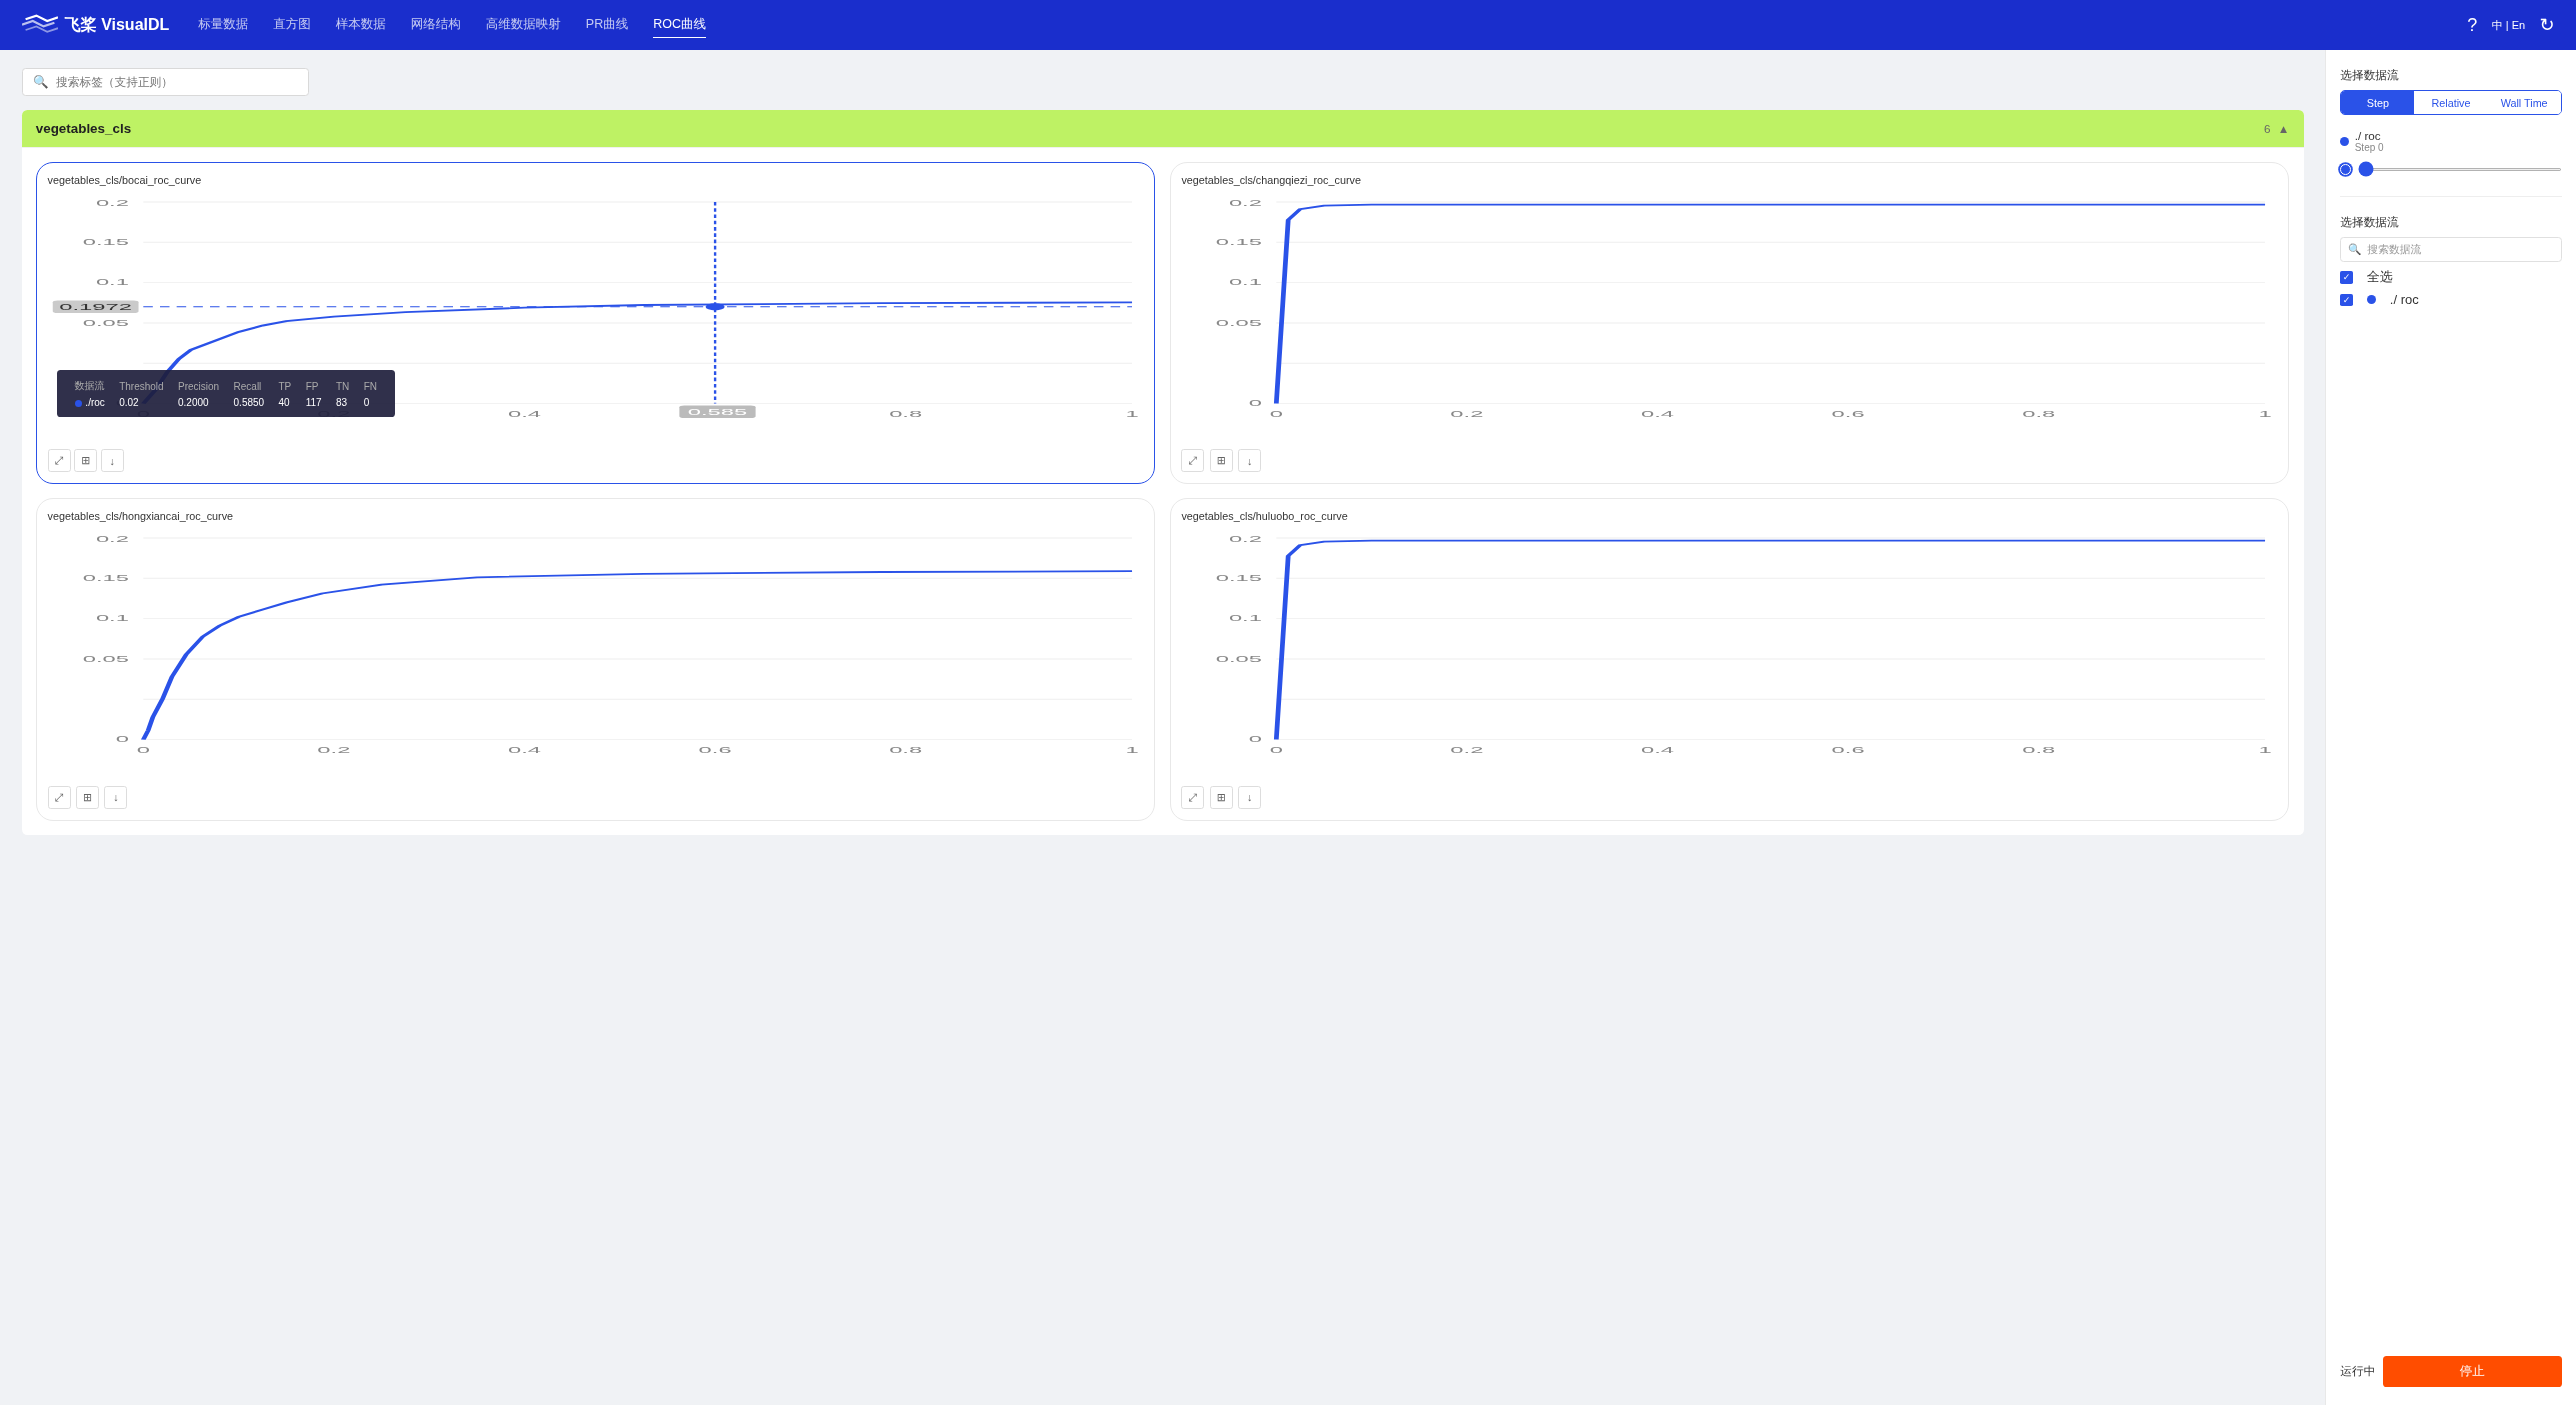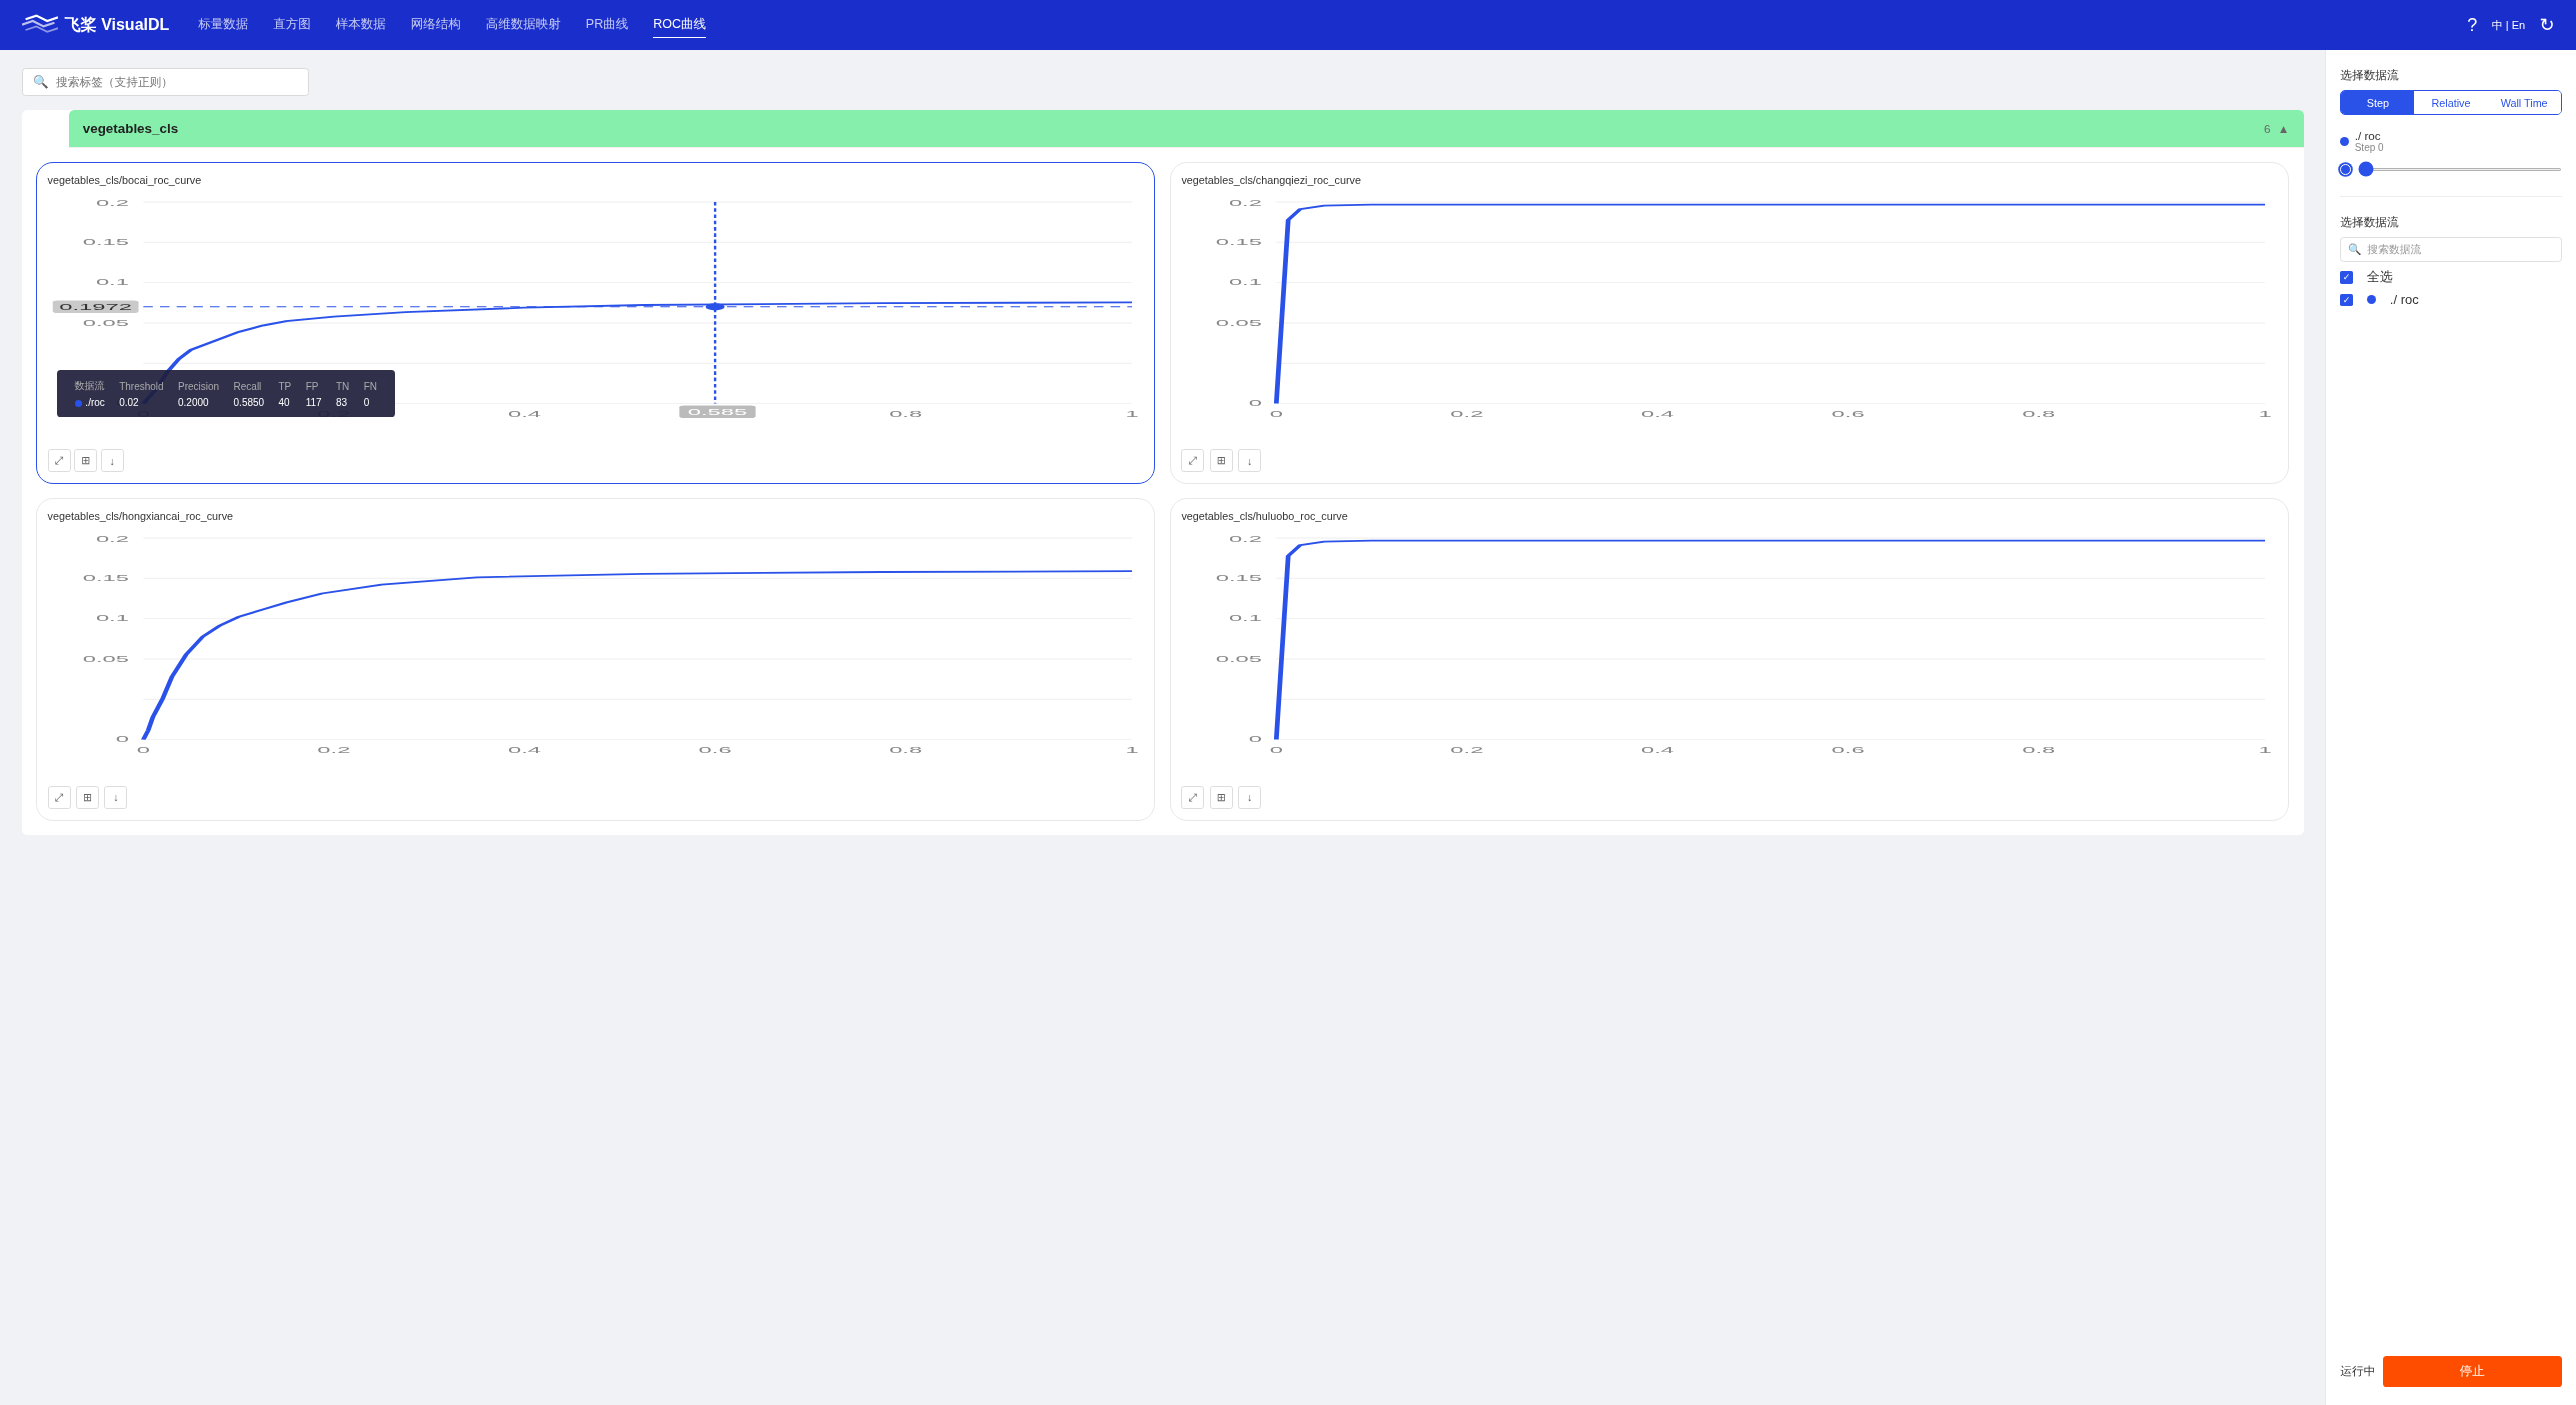--- a/index.html
+++ b/index.html
@@ -74,25 +74,24 @@
       width: 287px;
       margin-bottom: 14.3px;
     }
     .search-bar input {
       border: none; outline: none; font-size: 11.7px; color: #999; flex: 1; background: transparent;
     }
 
     
     .section-header {
       display: flex; align-items: center; justify-content: space-between;
-      background: #86efac;
+      background: #bef264;
       border-radius: 5.4px 5.4px 0 0;
       padding: 10.8px 14.3px;
       border-bottom: 0.9px solid #f0f0f0;
-      margin-left: 47px;
     }
     .section-title { font-size: 13.4px; font-weight: 600; color: #222; }
     .section-count { font-size: 11.7px; color: #666; display: flex; align-items: center; gap: 7.2px; }
 
     
     .charts-section {
       background: white;
       border-radius: 5.4px;
       overflow: visible;
     }

